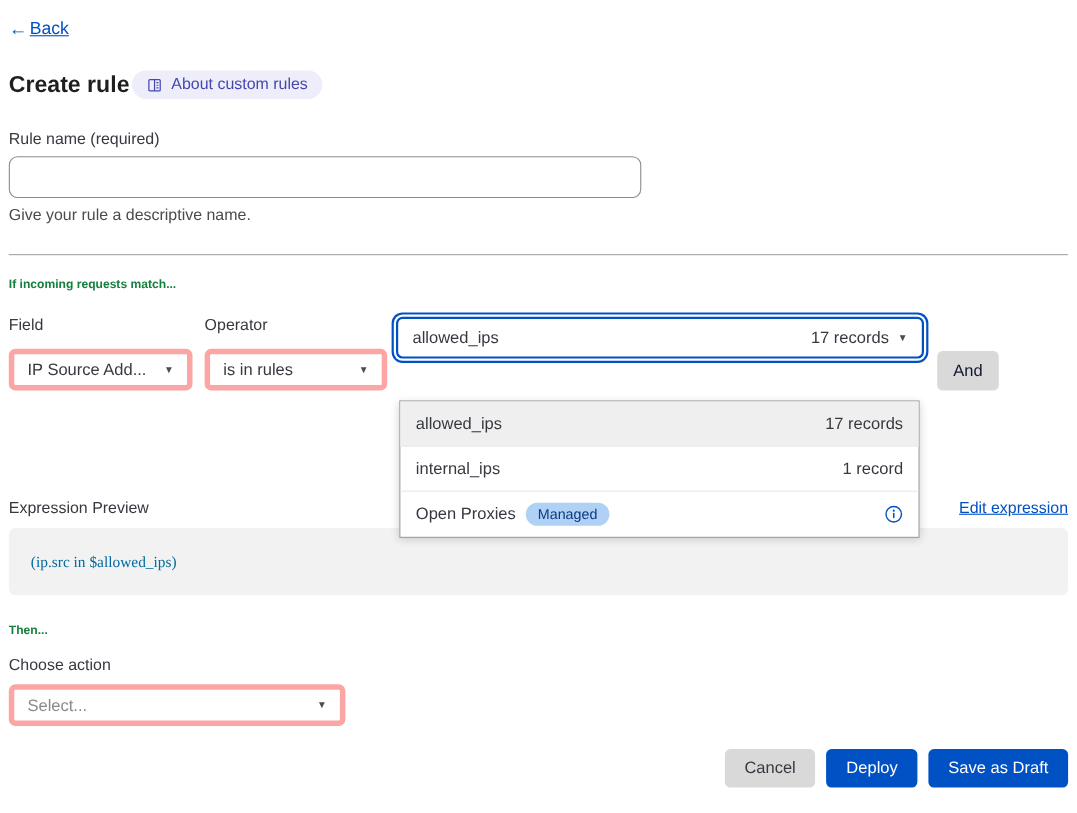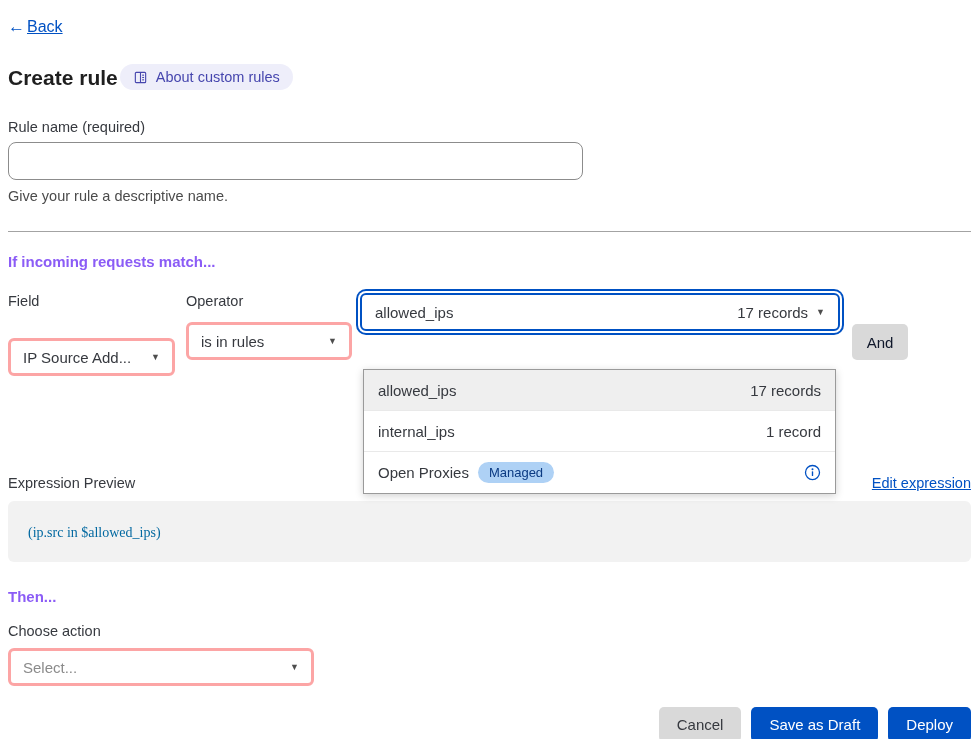--- a/index.html
+++ b/index.html
@@ -36,32 +36,32 @@
     margin-top: 7px; width: 575px; height: 38px;
     border: 1px solid #8c8c8c; border-radius: 8px;
     font-family: "Liberation Sans", sans-serif; font-size: 15px;
     padding: 0 12px; color: #36393f; outline: none; display: block;
   }
   .helper-text { margin-top: 8px; font-size: 14.5px; color: #4b4b4b; }
 
   .divider { border: none; border-top: 1px solid #a3a3a3; margin: 27px 0 0 0; }
 
   
-  .section-heading { font-size: 15px; font-weight: bold; color: #8b5cf6; margin: 21px 0 0 0; }
+  .section-heading { font-size: 11px; font-weight: bold; color: #15803d; margin: 21px 0 0 0; }
 
   .match-row { margin-top: 23px; display: flex; align-items: flex-start; }
   .col { display: flex; flex-direction: column; }
-  .col-field { width: 167px; gap: 16px; }
+  .col-field { width: 167px; }
   .col-operator { width: 166px; margin-left: 11px; }
   .col-value { width: 480px; margin-left: 8px; position: relative; }
   .col-label { font-size: 14.5px; color: #36393f; height: 18px; margin-bottom: 11px; }
   .value-label-row { display: flex; justify-content: space-between; align-items: center; height: 18px; margin-bottom: 11px; }
 
   .select-box {
-    height: 38px; border: 3px solid #fca5a5; border-radius: 6px; background: #fff;
+    height: 38px; border: 5px solid #fca5a5; border-radius: 6px; background: #fff;
     display: flex; align-items: center; justify-content: space-between;
     padding: 0 12px; font-size: 15px; cursor: pointer;
   }
   .caret { font-size: 9px; color: #4d4d4d; margin-left: 8px; }
 
   .value-select {
     height: 38px; border: 2px solid #0051c3; border-radius: 6px;
     box-shadow: 0 0 0 2px #ffffff, 0 0 0 4px #0051c3;
     display: flex; align-items: center; justify-content: space-between;
     padding: 0 13px; font-size: 15px; background: #fff; cursor: pointer;
@@ -231,17 +231,17 @@
 
   <h2 class="section-heading then-heading">Then...</h2>
   <div class="field-label choose-action-label">Choose action</div>
   <div class="select-box action-select">
     <span class="placeholder">Select...</span>
     <span class="caret">▼</span>
   </div>
 
   <div class="footer">
     <button class="btn btn-gray">Cancel</button>
+    <button class="btn btn-blue">Deploy</button>
     <button class="btn btn-blue">Save as Draft</button>
-    <button class="btn btn-blue">Deploy</button>
   </div>
 
 </div>
 
 </body></html>

